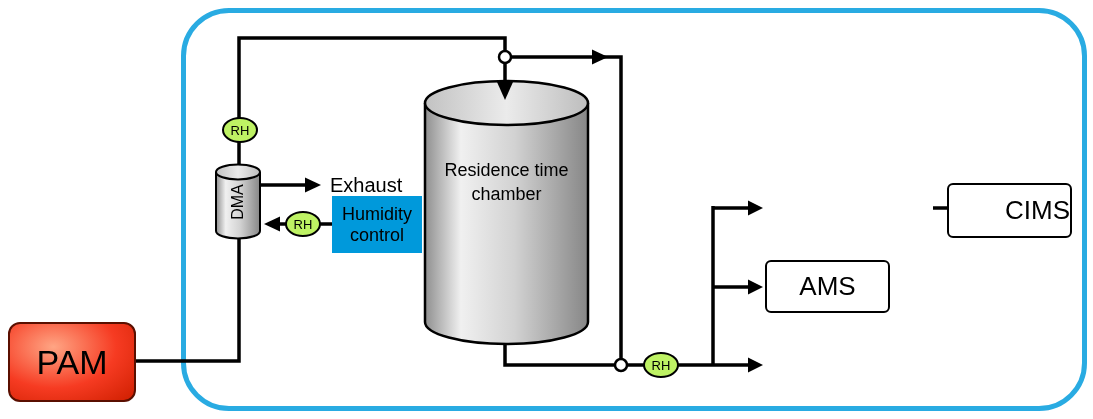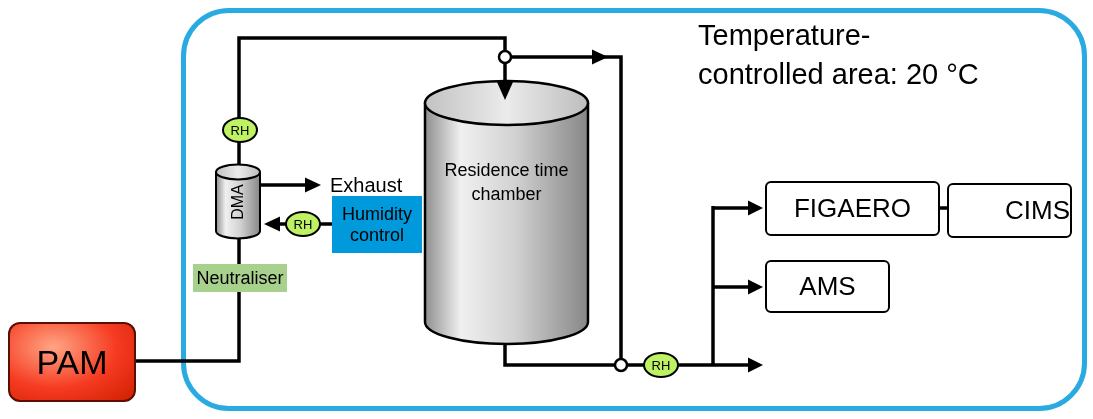--- a/index.html
+++ b/index.html
@@ -118,30 +118,25 @@
       <polygon points="748,279.5 748,294.5 763,287"></polygon>
       <polygon points="748,357.5 748,372.5 763,365"></polygon>
     </g>
 
     <g fill="#fff" stroke="#000" stroke-width="2.5">
       <circle cx="505" cy="57" r="6"></circle>
       <circle cx="621" cy="365" r="6"></circle>
     </g>
   </svg>
 
-  <div class="title">Temperature-
-controlled area: 20 °C</div>
 
   <div class="pam">
     <span>PAM</span>
   </div>
 
-  <div class="neutraliser">
-    <span>Neutraliser</span>
-  </div>
 
   <div class="humidity">
     <span>Humidity control</span>
   </div>
 
   <div class="exhaust">Exhaust</div>
 
   <div class="rh rh1">
     <span>RH</span>
   </div>
@@ -149,23 +144,20 @@
     <span>RH</span>
   </div>
   <div class="rh rh3">
     <span>RH</span>
   </div>
 
   <div class="chamber-label">Residence time chamber</div>
 
   <div class="dma-label">DMA</div>
 
-  <div class="instrument figaero">
-    <span>FIGAERO</span>
-  </div>
   <div class="instrument cims">
     <span>CIMS</span>
   </div>
   <div class="instrument ams">
     <span>AMS</span>
   </div>
 
 </div>
 
 </body></html>

